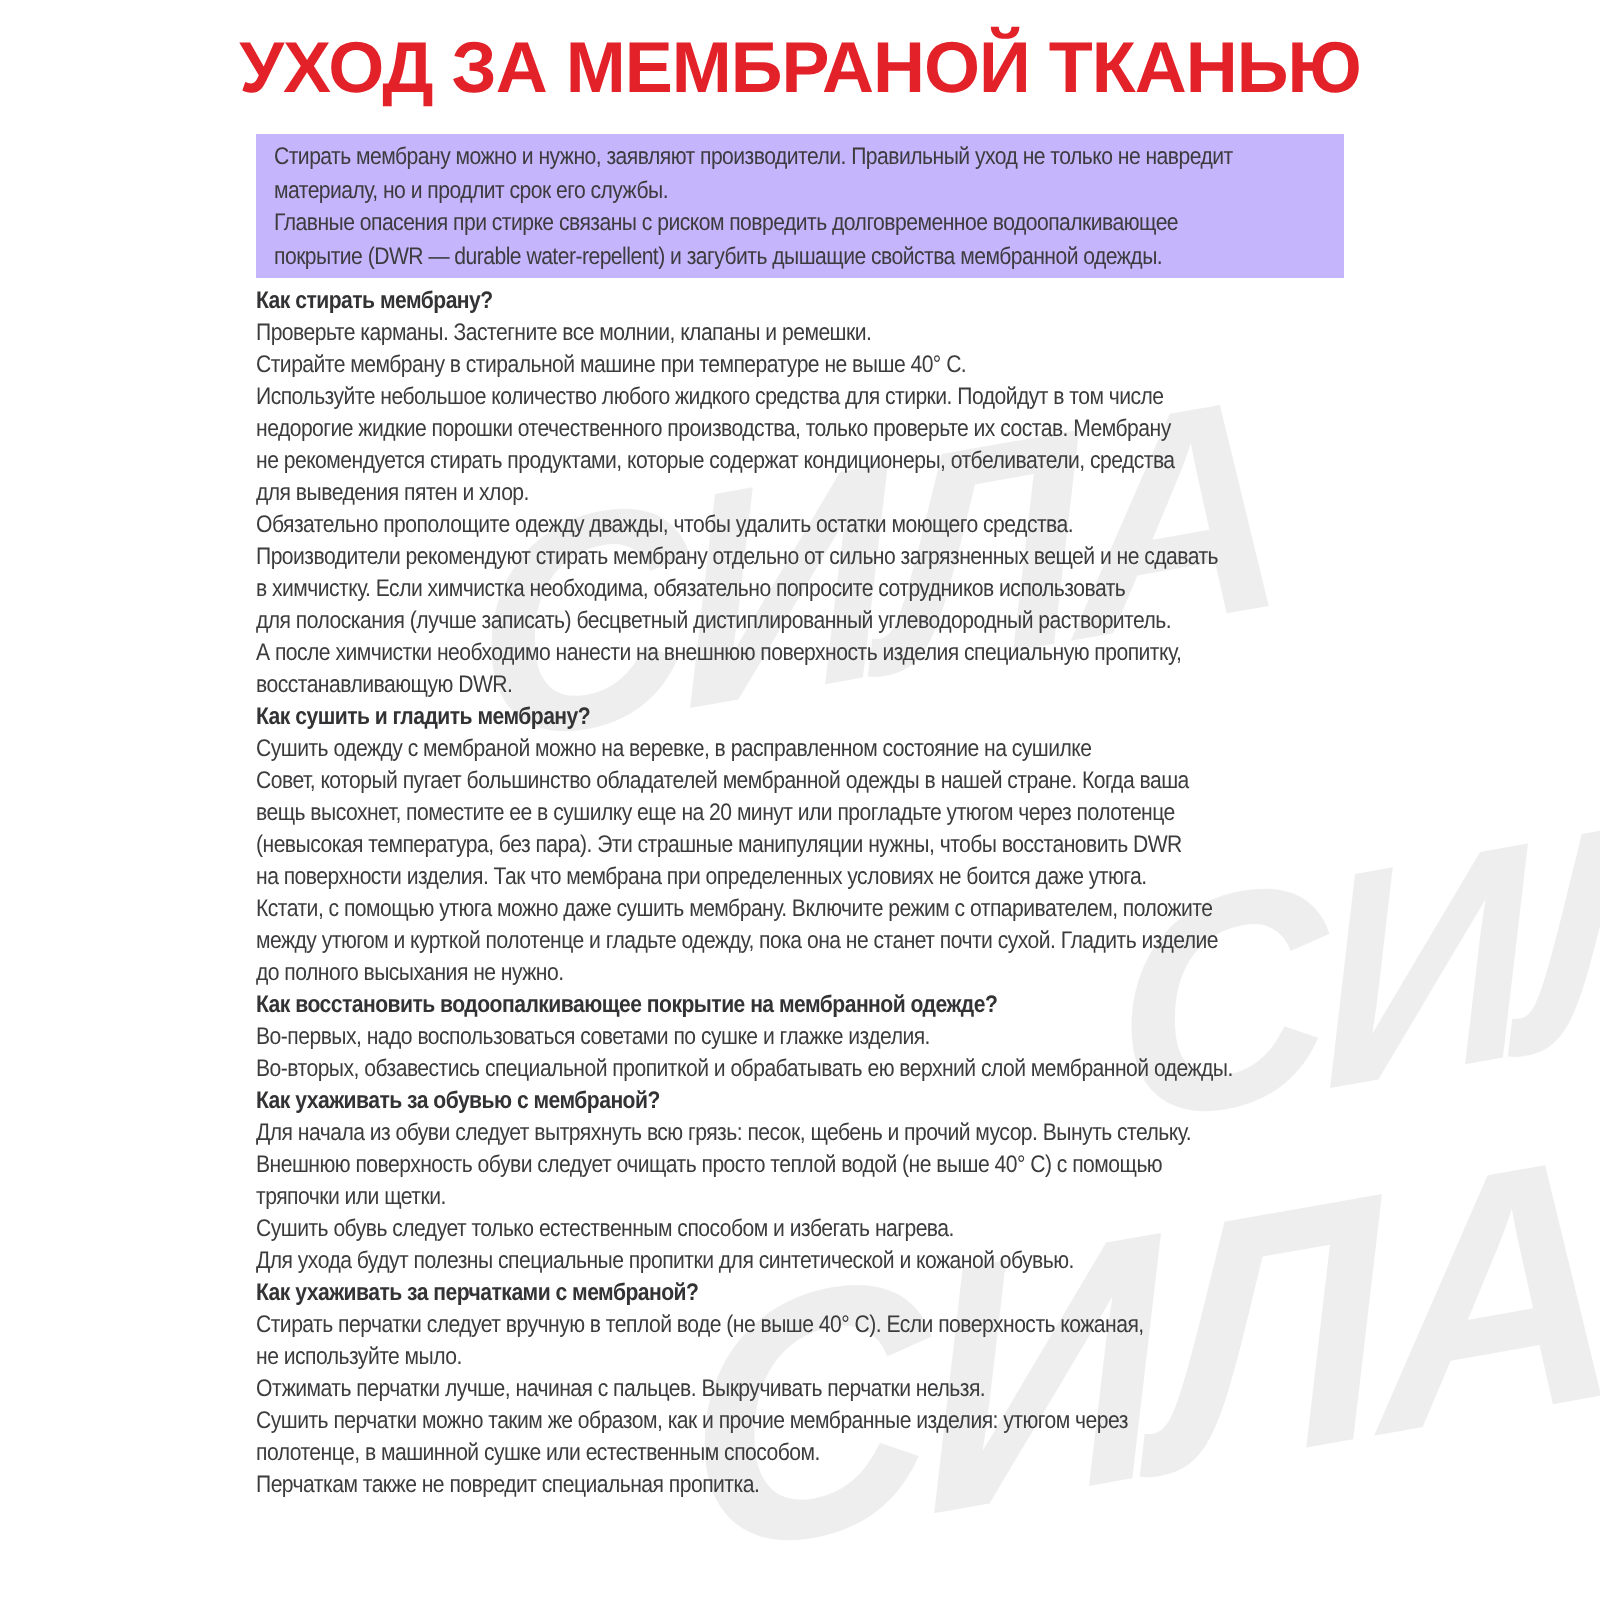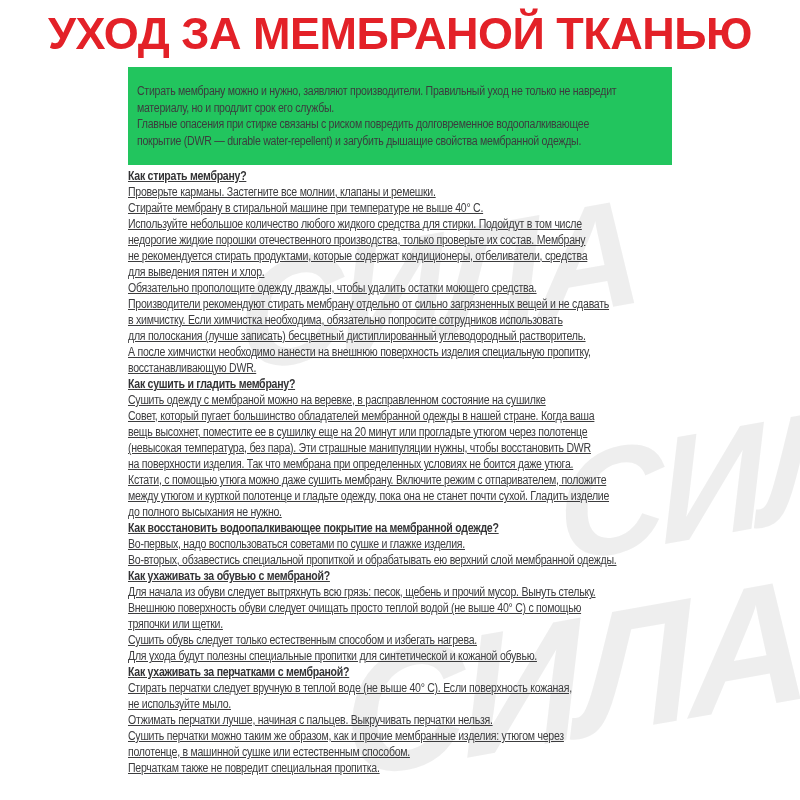--- a/index.html
+++ b/index.html
@@ -29,51 +29,50 @@
   }
   .wm1{left:235px;top:185px;font-size:150px;transform:rotate(-10deg) skewX(-6deg);}
   .wm2{left:555px;top:375px;font-size:150px;transform:rotate(-10deg) skewX(-6deg);}
   .wm3{left:340px;top:565px;font-size:172px;transform:rotate(-10deg) skewX(-6deg);}
 
   .content{position:relative;z-index:2;}
 
   .title{
     margin-top:14px;
     text-align:center;
-    font-size:45px;
+    font-size:36px;
     font-weight:bold;
     letter-spacing:-.5px;
     color:#e32128;
     white-space:nowrap;
     line-height:40px;
   }
   .subtitle{
     margin-top:5px;
     text-align:center;
     font-size:13px;
     font-weight:bold;
     letter-spacing:.1px;
     color:#38383a;
     white-space:nowrap;
     line-height:15px;
   }
 
   .intro-box{
     margin:13px auto 0 128px;
     width:526px;
-    background:#22c55e;
-    padding:16px 9px;
+    background:#c4b5fd;
+    padding:3px 9px;
   }
   .intro-box .line{line-height:16.5px;}
 
   .article-body{
     margin-left:128px;
     margin-top:3px;
     width:560px;
-    text-decoration:underline;
   }
   .article-body .line{line-height:16px;}
 
   .line{
     font-size:12px;
     letter-spacing:-.3px;
     white-space:nowrap;
     transform:scaleX(.88);
     transform-origin:0 50%;
     color:#3c3c3e;

